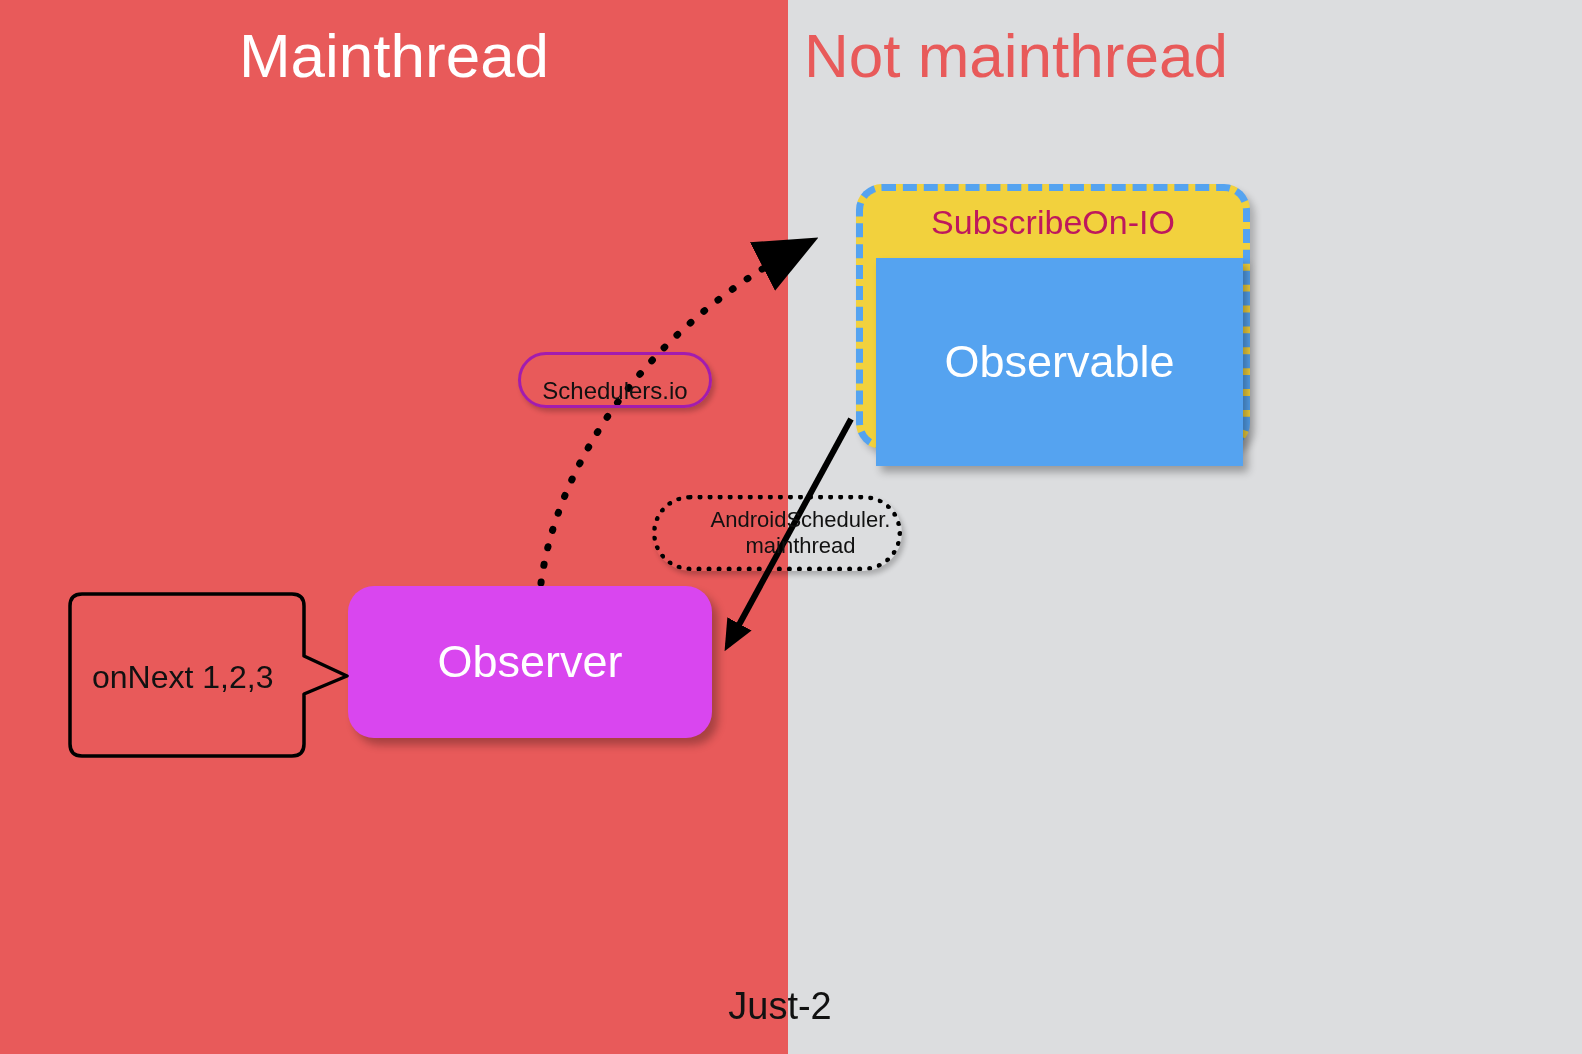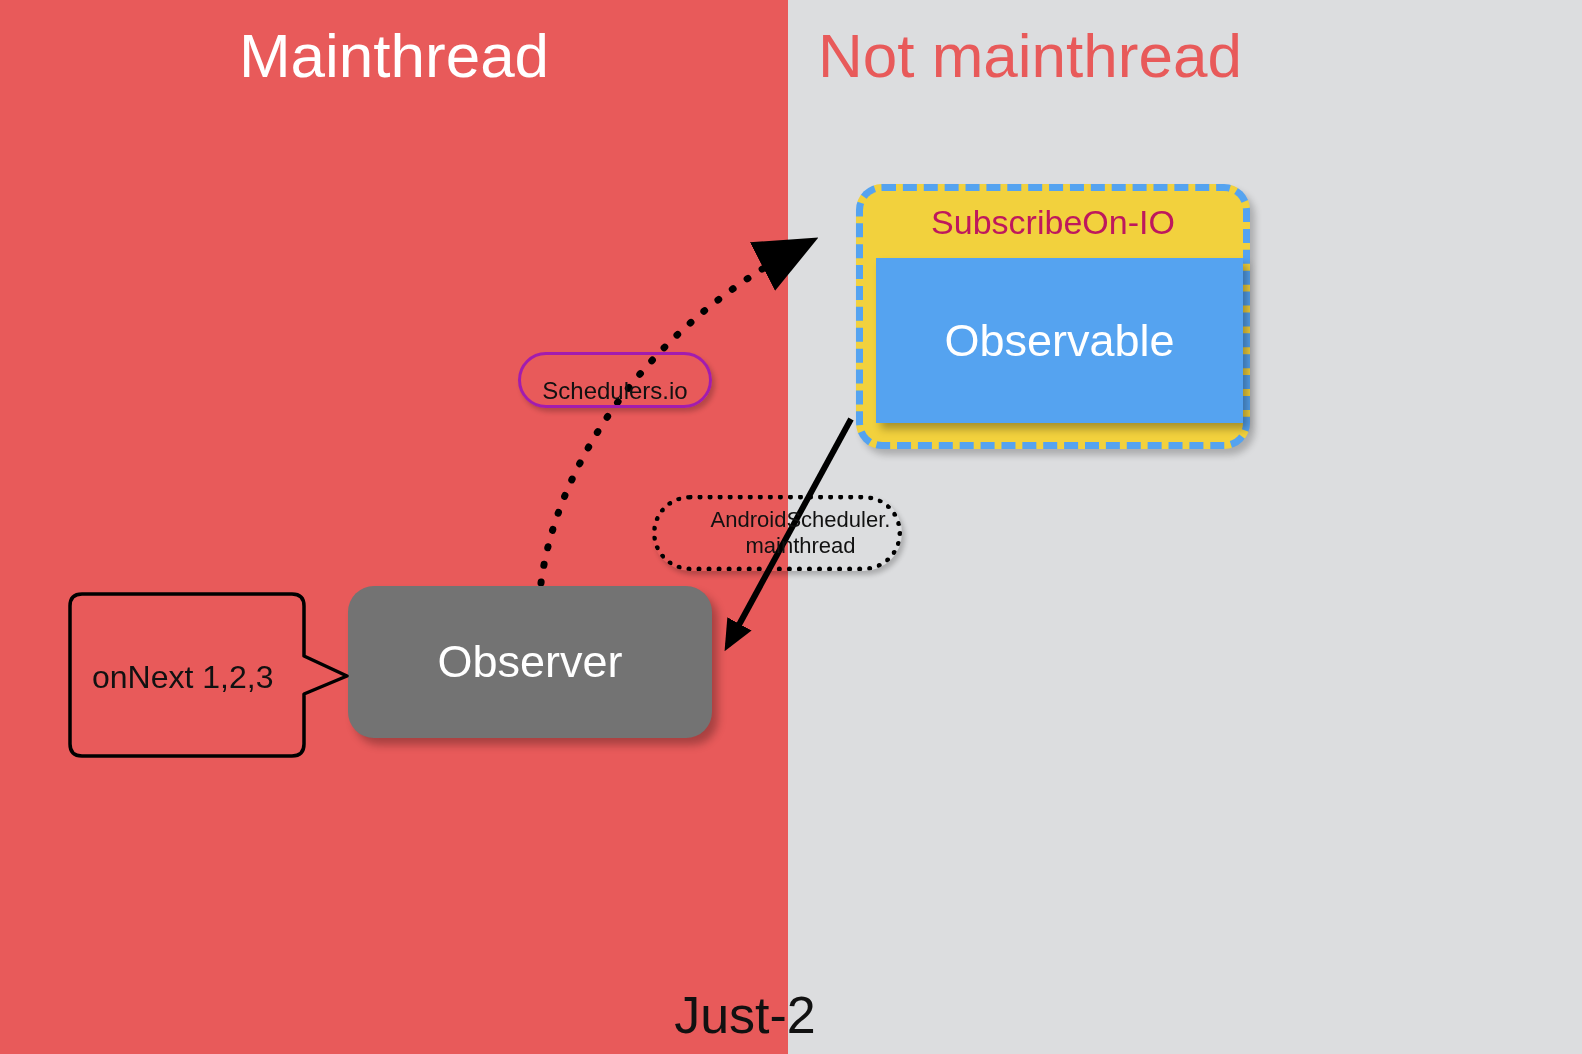--- a/index.html
+++ b/index.html
@@ -40,21 +40,21 @@
   #title-main {
     left: 0;
     width: 788px;
     text-align: center;
     color: #ffffff;
   }
   #title-not-main {
     left: 788px;
     width: 794px;
     text-align: left;
-    padding-left: 30px;
+    padding-left: 16px;
     box-sizing: border-box;
     color: #e85a5a;
   }
   #svg-layer {
     position: absolute;
     left: 0; top: 0;
     width: 1582px;
     height: 1054px;
     pointer-events: none;
   }
@@ -79,40 +79,40 @@
     text-align: center;
     font-size: 34px;
     color: #be185d;
     white-space: nowrap;
   }
   #observable-box {
     position: absolute;
     left: 876px;
     top: 258px;
     width: 367px;
-    height: 165px;
+    height: 208px;
     background: #55a3f0;
     box-shadow: 5px 6px 8px rgba(0,0,0,0.3);
     display: flex;
     align-items: center;
     justify-content: center;
   }
   #observable-label {
     font-size: 45px;
     color: #ffffff;
     white-space: nowrap;
   }
   
   #observer-box {
     position: absolute;
     left: 348px;
     top: 586px;
     width: 364px;
     height: 152px;
-    background: #737373;
+    background: #d946ef;
     border-radius: 26px;
     box-shadow: 6px 7px 8px rgba(0,0,0,0.28);
     display: flex;
     align-items: center;
     justify-content: center;
   }
   #observer-label {
     font-size: 45px;
     color: #ffffff;
     white-space: nowrap;
@@ -178,25 +178,25 @@
     justify-content: space-around;
   }
   #callout-text span {
     font-size: 32px;
     color: #111111;
     white-space: nowrap;
   }
   
   #bottom-caption {
     position: absolute;
-    left: 565px;
+    left: 600px;
     top: 985px;
     width: 360px;
     text-align: center;
-    font-size: 52px;
+    font-size: 38px;
     color: #111111;
     white-space: nowrap;
   }
 </style>
 </head>
 <body>
 
 <div id="stage">
 
   <div class="panel" id="panel-main"></div>

